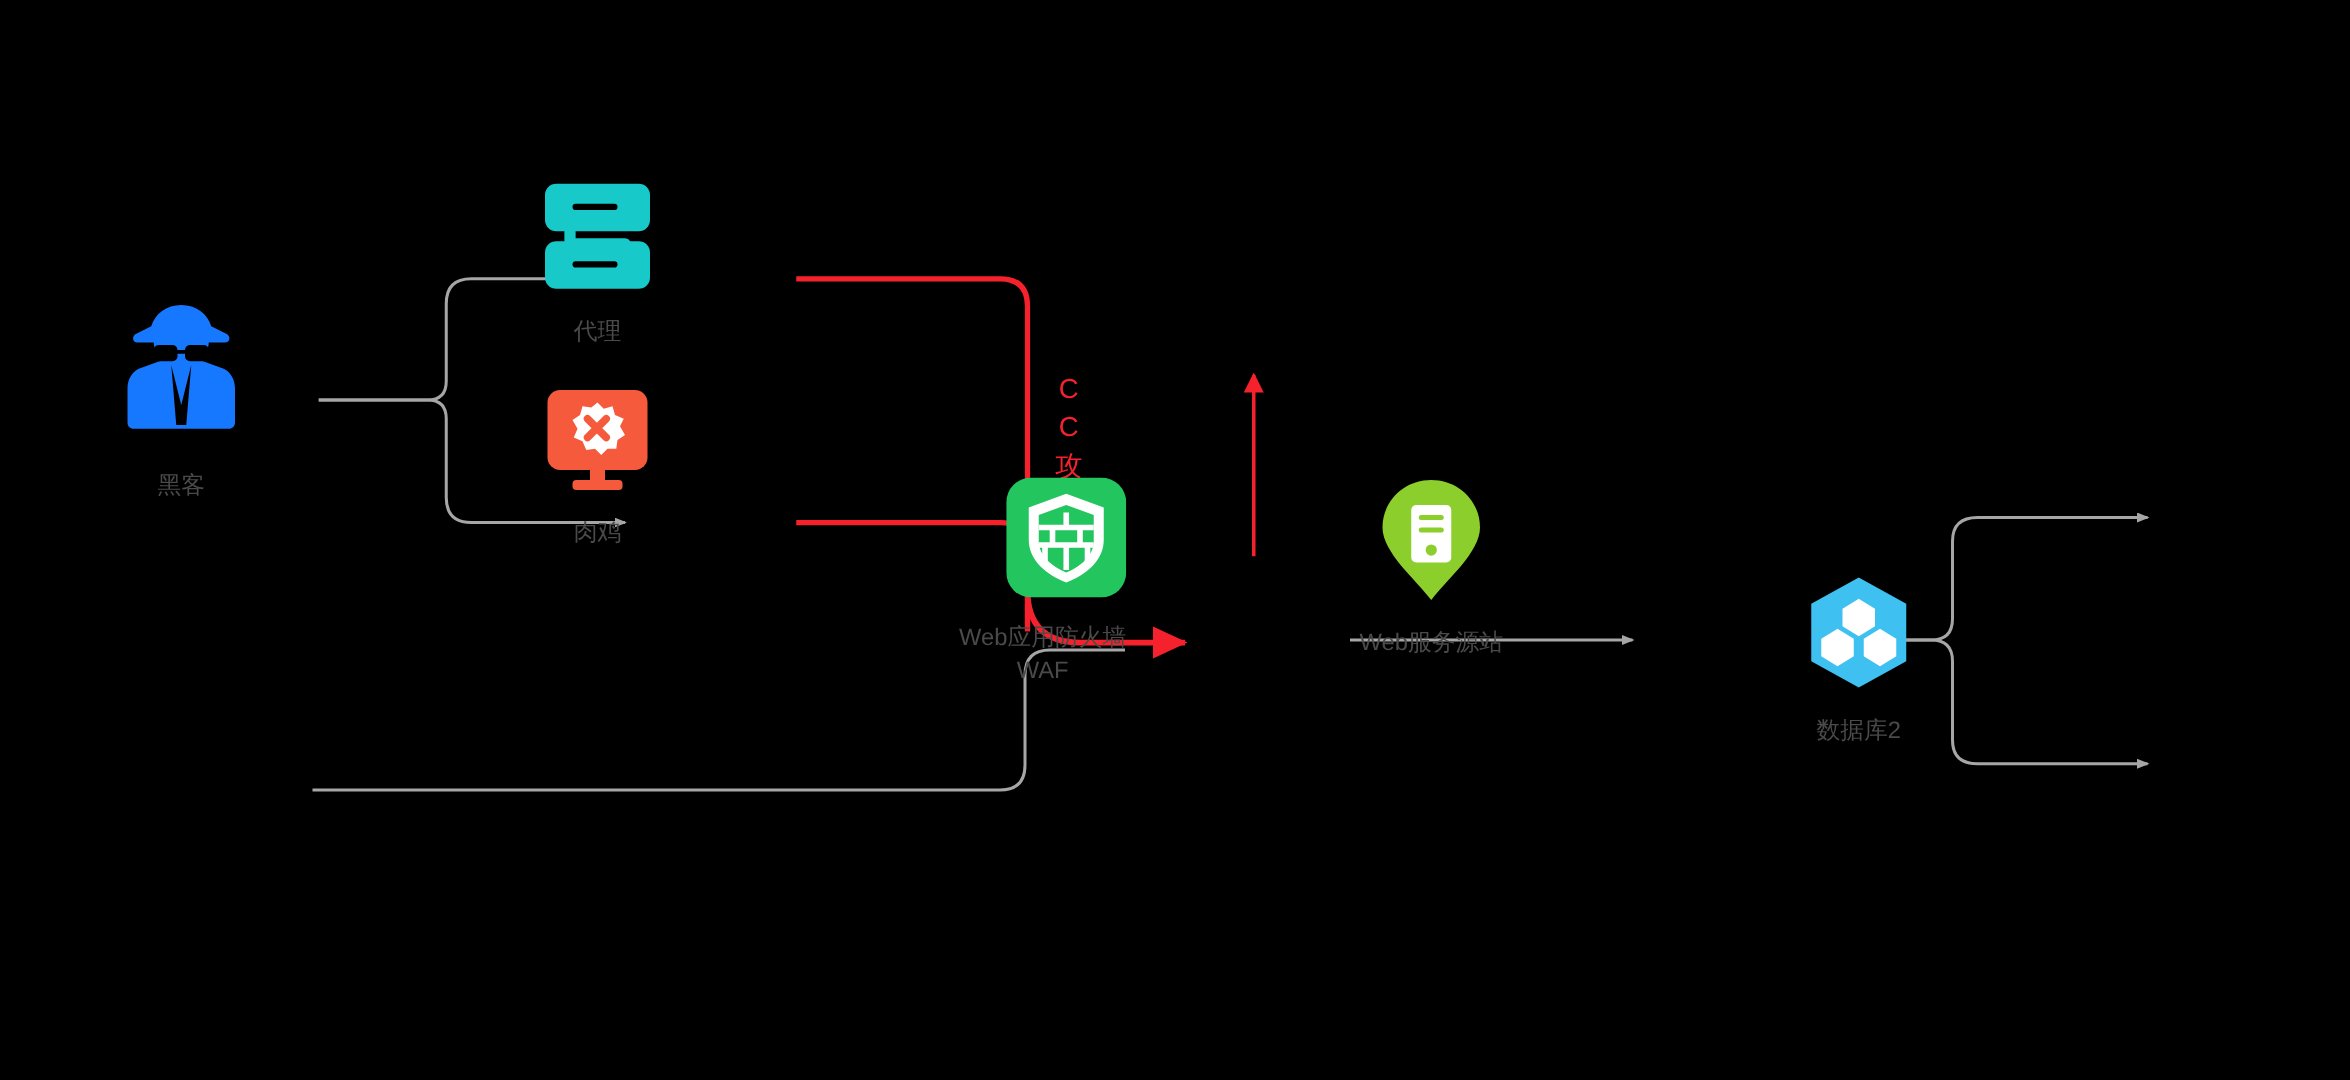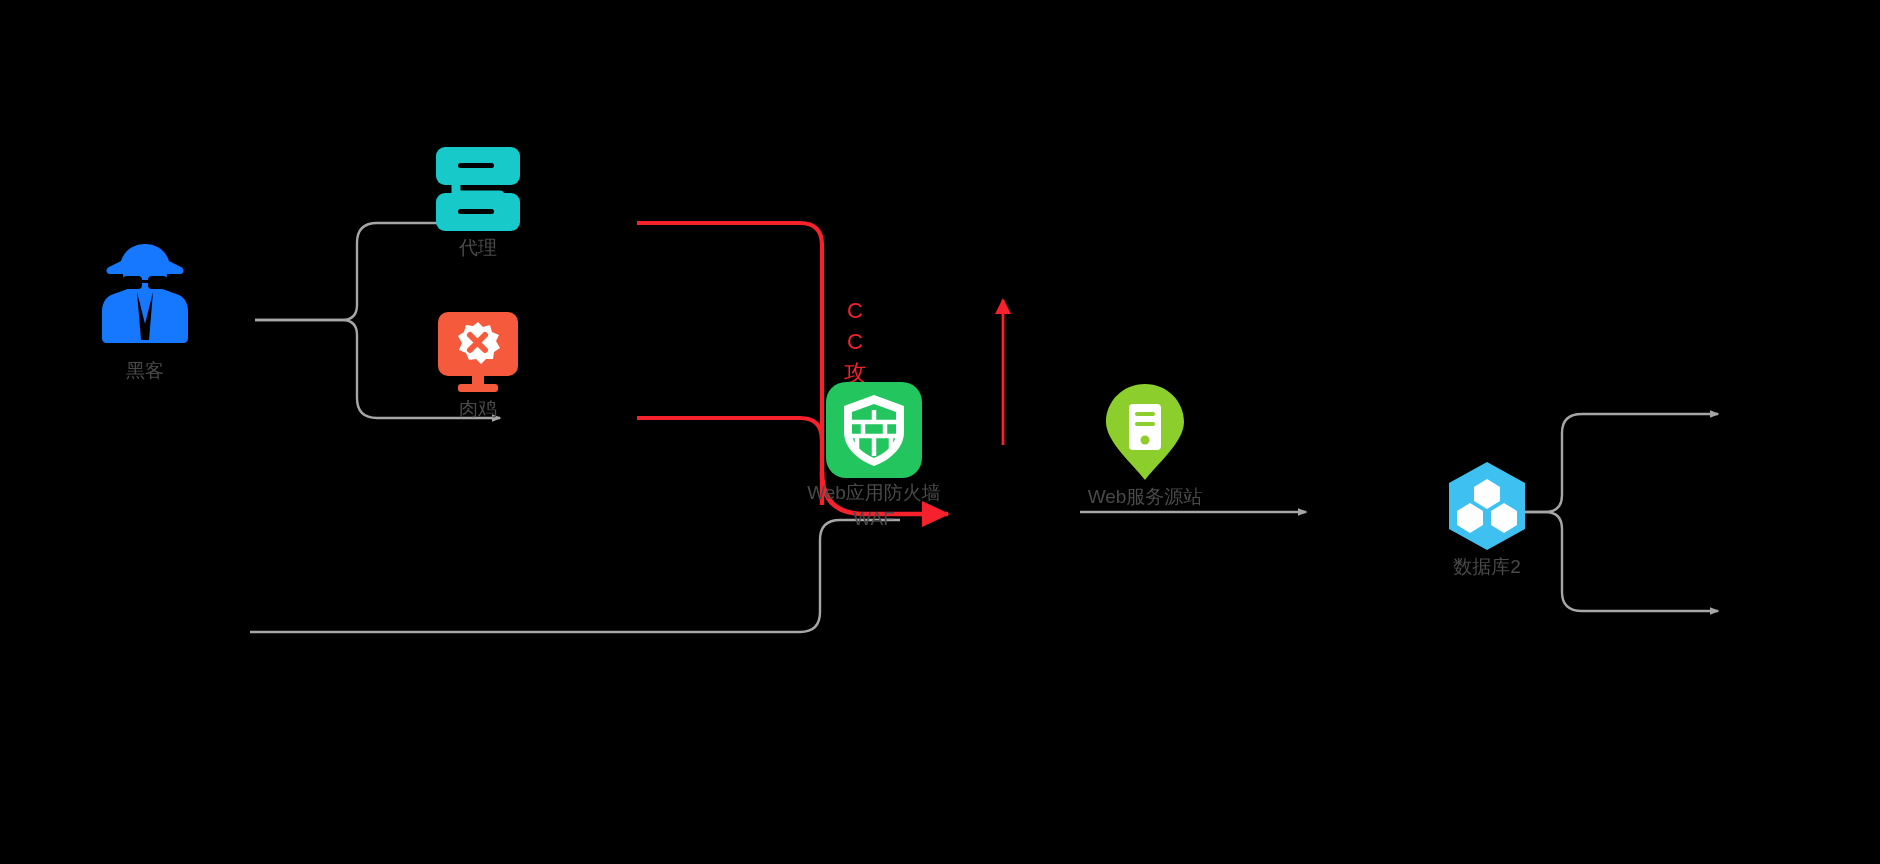--- a/index.html
+++ b/index.html
@@ -16,21 +16,21 @@
     overflow: hidden;
   }
   .node {
     position: absolute;
     display: flex;
     flex-direction: column;
     align-items: center;
     width: 200px;
   }
   .node-label {
-    margin-top: 2px;
+    margin-top: 20px;
     color: #4a4a4a;
     font-size: 19px;
     line-height: 26px;
     text-align: center;
     white-space: pre-line;
   }
   .icon-box {
     display: flex;
     align-items: center;
     justify-content: center;
@@ -137,21 +137,21 @@
         <path d="M46 12 L51 17 L58 15 L60 22 L67 25 L64 31 L68 38 L62 42 L61 49 L54 49 L49 54
                  L44 49 L37 50 L34 43 L27 40 L30 33 L26 26 L32 22 L34 15 L41 16 Z" fill="#ffffff"></path>
         <path d="M38 25 L53 40 M53 25 L38 40" stroke="#f55a3c" stroke-width="6" stroke-linecap="round"></path>
       </svg>
     </div>
     <div class="node-label">肉鸡</div>
   </div>
 
 
 
-  <div class="node" style="left:774px; top:382px;">
+  <div class="node" style="left:701px; top:382px;align-items:flex-end;">
     <div class="icon-box">
       <svg width="96" height="96" viewBox="0 0 96 96">
         <rect x="0" y="0" width="96" height="96" rx="20" fill="#22c55e"></rect>
         <path d="M48 13 L78 24 L78 50 C78 66 64 78 48 84 C32 78 18 66 18 50 L18 24 Z" fill="#ffffff"></path>
         <path d="M48 22 L70 30 L70 51 C70 62 60 71 48 76 C36 71 26 62 26 51 L26 30 Z" fill="#22c55e"></path>
         <path d="M26 40 L70 40 M26 54 L70 54 M48 28 L48 40 M37 40 L37 54 M59 40 L59 54
                  M31 54 L31 70 M48 54 L48 74 M65 54 L65 68" stroke="#ffffff" stroke-width="4.5" fill="none"></path>
       </svg>
     </div>
     <div class="node-label">Web应用防火墙

